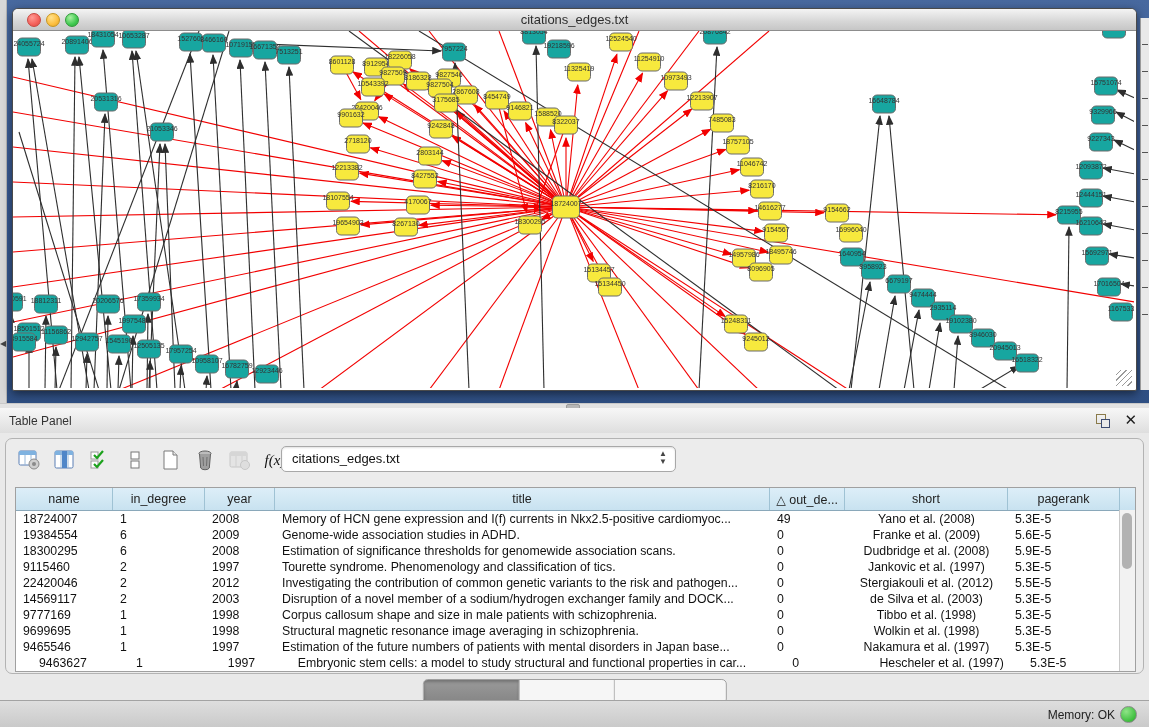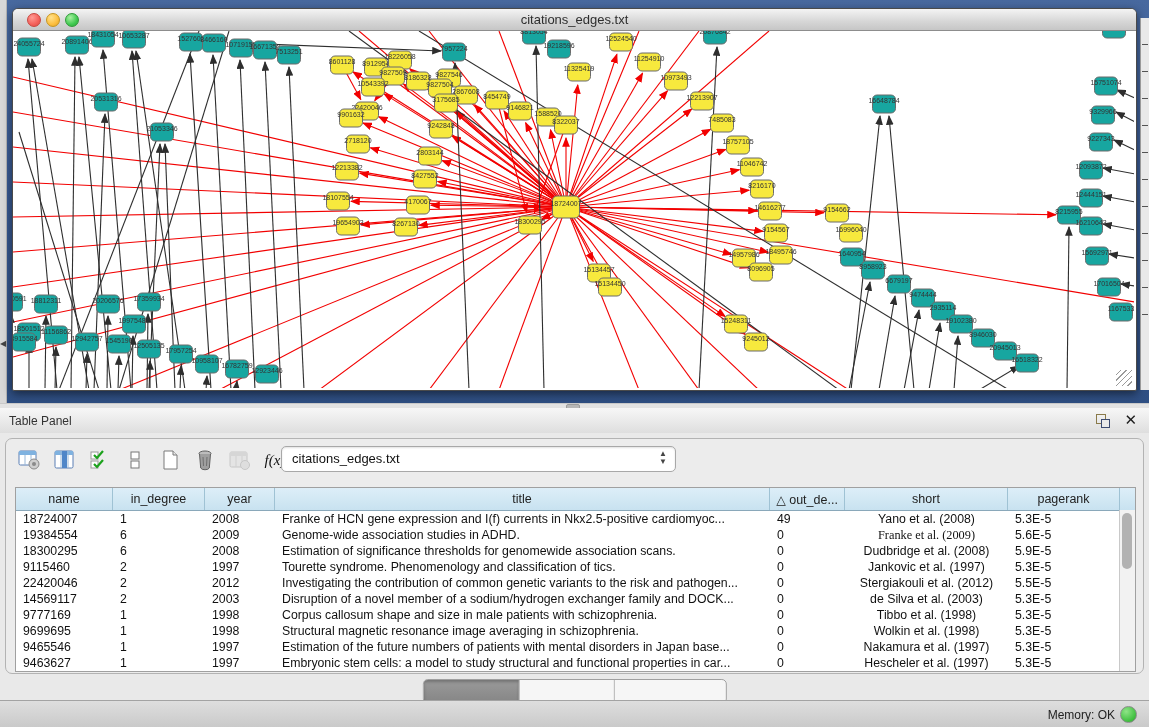--- a/index.html
+++ b/index.html
@@ -726,32 +726,32 @@
           <div class="th" style="width: 495px;">title</div>
           <div class="th" style="width: 75px;">△ out_de...</div>
           <div class="th" style="width: 163px;">short</div>
           <div class="th" style="width: 112px;">pagerank</div>
         </div>
       <div id="tbody">
           <div class="trow">
             <div class="td" style="width: 97px;">18724007</div>
             <div class="td" style="width: 92px;">1</div>
             <div class="td" style="width: 70px;">2008</div>
-            <div class="td" style="width: 495px;">Franke of HCN gene expression and I(f) currents in Nkx2.5-positive cardiomyoc...</div>
+            <div class="td" style="width: 495px;">Memory of HCN gene expression and I(f) currents in Nkx2.5-positive cardiomyoc...</div>
             <div class="td" style="width: 75px;">49</div>
             <div class="td center" style="width: 163px;">Yano et al. (2008)</div>
             <div class="td" style="width: 112px;">5.3E-5</div>
           </div>
           <div class="trow">
             <div class="td" style="width: 97px;">19384554</div>
             <div class="td" style="width: 92px;">6</div>
             <div class="td" style="width: 70px;">2009</div>
             <div class="td" style="width: 495px;">Genome-wide association studies in ADHD.</div>
             <div class="td" style="width: 75px;">0</div>
-            <div class="td center" style="width: 163px; font-family: Liberation Serif, serif;">Franke et al. (2009)</div>
+            <div class="td center" style="width: 163px;">Franke et al. (2009)</div>
             <div class="td" style="width: 112px;">5.6E-5</div>
           </div>
           <div class="trow">
             <div class="td" style="width: 97px;">18300295</div>
             <div class="td" style="width: 92px;">6</div>
             <div class="td" style="width: 70px;">2008</div>
             <div class="td" style="width: 495px;">Estimation of significance thresholds for genomewide association scans.</div>
             <div class="td" style="width: 75px;">0</div>
             <div class="td center" style="width: 163px;">Dudbridge et al. (2008)</div>
             <div class="td" style="width: 112px;">5.9E-5</div>
@@ -804,21 +804,21 @@
           <div class="trow">
             <div class="td" style="width: 97px;">9465546</div>
             <div class="td" style="width: 92px;">1</div>
             <div class="td" style="width: 70px;">1997</div>
             <div class="td" style="width: 495px;">Estimation of the future numbers of patients with mental disorders in Japan base...</div>
             <div class="td" style="width: 75px;">0</div>
             <div class="td center" style="width: 163px;">Nakamura et al. (1997)</div>
             <div class="td" style="width: 112px;">5.3E-5</div>
           </div>
           <div class="trow">
-            <div class="td" style="width: 97px;">9463627</div>
+            <div class="td" style="width: 97px; margin-left: 16px;">9463627</div>
             <div class="td" style="width: 92px;">1</div>
             <div class="td" style="width: 70px;">1997</div>
             <div class="td" style="width: 495px;">Embryonic stem cells: a model to study structural and functional properties in car...</div>
             <div class="td" style="width: 75px;">0</div>
             <div class="td center" style="width: 163px;">Hescheler et al. (1997)</div>
             <div class="td" style="width: 112px;">5.3E-5</div>
           </div>
         </div>
       <div class="vscroll">
           <div class="vthumb"></div>

